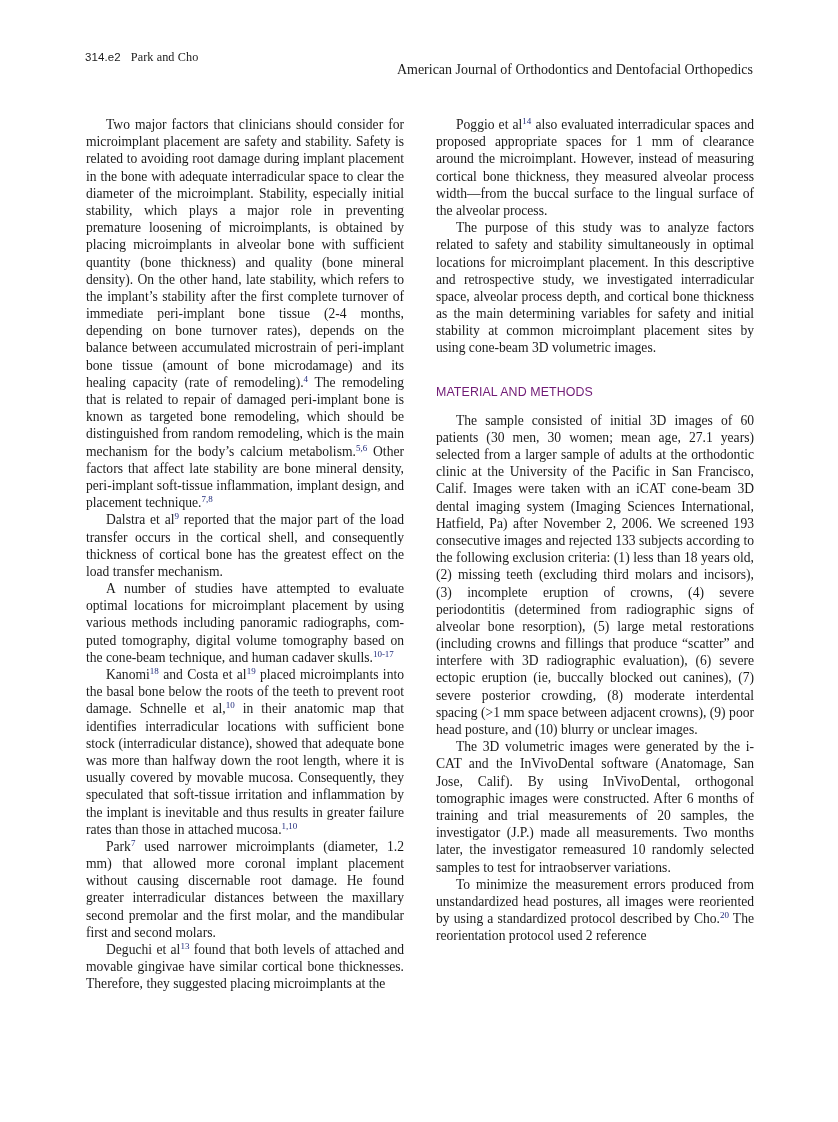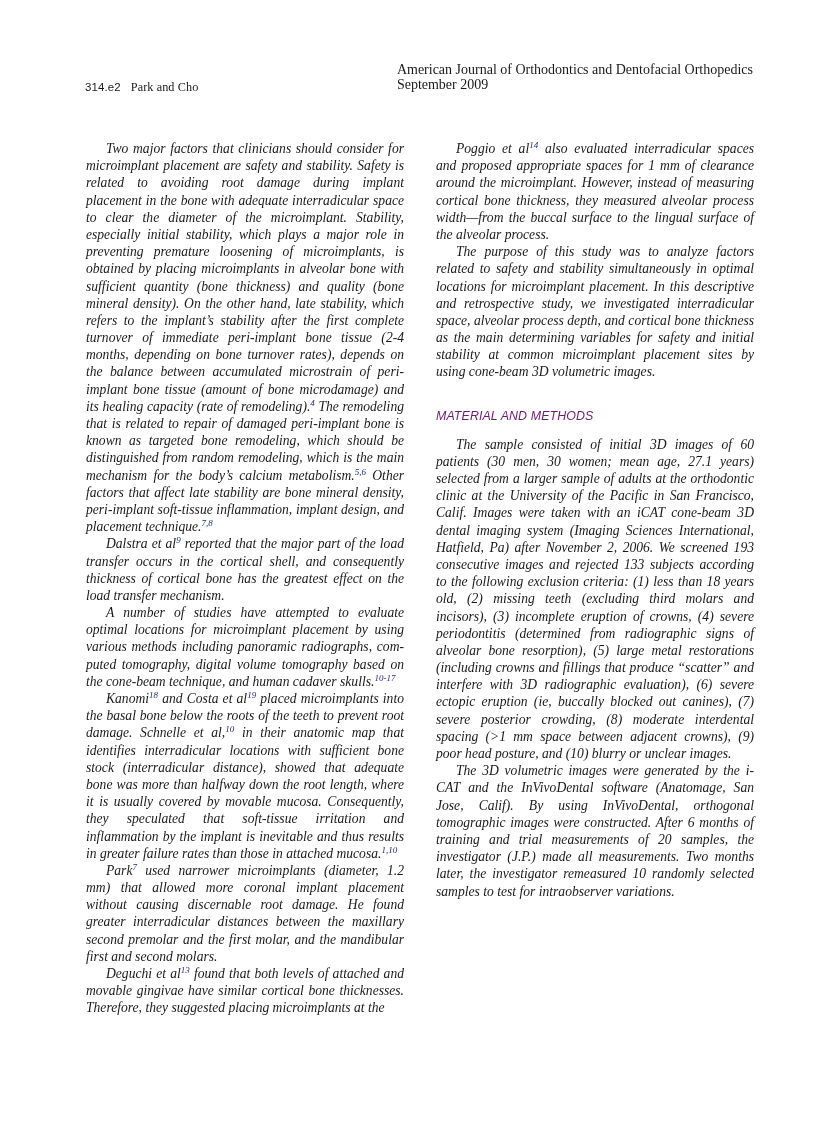--- a/index.html
+++ b/index.html
@@ -2,32 +2,32 @@
 <html><head>
 <meta charset="utf-8">
 <style>
   html, body { margin: 0; padding: 0; background: #ffffff; }
   body {
     width: 838px; height: 1122px; position: relative; overflow: hidden;
     font-family: "Liberation Serif", "DejaVu Serif", serif;
     color: #1a1a1a;
   }
   .header-left {
-    position: absolute; left: 85px; top: 80px;
+    position: absolute; left: 85px; top: 50px;
     font-size: 12.2px; letter-spacing: 0.1px;
   }
   .header-left .pg { font-family: "Liberation Sans", "DejaVu Sans", sans-serif; font-size: 11.5px; margin-right: 10px; }
   .header-right {
     position: absolute; right: 85px; top: 62px; text-align: left;
     font-size: 14px; line-height: 15px;
   }
   .col {
-    position: absolute; top: 140px; width: 318px;
+    position: absolute; top: 116px; width: 318px;
     font-size: 13.6px; line-height: 17.18px;
-    text-align: justify; hyphens: manual; font-style: italic;
+    text-align: justify; hyphens: manual;
   }
   .col.left { left: 86px; }
   .col.right { left: 436px; }
   .col p { margin: 0; text-indent: 20px; }
   .col p.noindent { text-indent: 0; }
   sup.cite {
     font-size: 9px; line-height: 0; vertical-align: 5px; color: #1f2a7a;
   }
   h2.section {
     font-family: "Liberation Sans", "DejaVu Sans", sans-serif;
@@ -37,31 +37,31 @@
   }
 </style>
 </head>
 <body>
 
 <div class="header-left">
   <span class="pg">314.e2</span><span>Park and Cho</span>
 </div>
 <div class="header-right">
   <div>American Journal of Orthodontics and Dentofacial Orthopedics</div>
-  <div>September 2009</div>
 </div>
 
 <div class="col left">
   <p><span>Two major factors that clinicians should consider for microimplant placement are safety and stability. Safety is related to avoiding root damage during implant placement in the bone with adequate interradicular space to clear the diameter of the microimplant. Stabil­ity, especially initial stability, which plays a major role in preventing premature loosening of microimplants, is obtained by placing microimplants in alveolar bone with sufficient quantity (bone thickness) and quality (bone mineral density). On the other hand, late stability, which refers to the implant’s stability after the first com­plete turnover of immediate peri-implant bone tissue (2-4 months, depending on bone turnover rates), depends on the balance between accumulated micro­strain of peri-implant bone tissue (amount of bone microdamage) and its healing capacity (rate of remodel­ing).</span><sup class="cite">4</sup><span> The remodeling that is related to repair of damaged peri-implant bone is known as targeted bone remodeling, which should be distinguished from random remodeling, which is the main mechanism for the body’s calcium metabolism.</span><sup class="cite">5,6</sup><span> Other factors that affect late stability are bone mineral density, peri-implant soft-tissue inflammation, implant design, and placement technique.</span><sup class="cite">7,8</sup></p>
   <p><span>Dalstra et al</span><sup class="cite">9</sup><span> reported that the major part of the load transfer occurs in the cortical shell, and consequently thickness of cortical bone has the greatest effect on the load transfer mechanism.</span></p>
   <p><span>A number of studies have attempted to evaluate optimal locations for microimplant placement by using various methods including panoramic radiographs, com­puted tomography, digital volume tomography based on the cone-beam technique, and human cadaver skulls.</span><sup class="cite">10-17</sup></p>
   <p><span>Kanomi</span><sup class="cite">18</sup><span> and Costa et al</span><sup class="cite">19</sup><span> placed microimplants into the basal bone below the roots of the teeth to pre­vent root damage. Schnelle et al,</span><sup class="cite">10</sup><span> in their anatomic map that identifies interradicular locations with suffi­cient bone stock (interradicular distance), showed that adequate bone was more than halfway down the root length, where it is usually covered by movable mucosa. Consequently, they speculated that soft-tissue irritation and inflammation by the implant is inevitable and thus results in greater failure rates than those in attached mucosa.</span><sup class="cite">1,10</sup></p>
   <p><span>Park</span><sup class="cite">7</sup><span> used narrower microimplants (diameter, 1.2 mm) that allowed more coronal implant placement without causing discernable root damage. He found greater interradicular distances between the maxillary second premolar and the first molar, and the mandibular first and second molars.</span></p>
   <p><span>Deguchi et al</span><sup class="cite">13</sup><span> found that both levels of attached and movable gingivae have similar cortical bone thicknesses. Therefore, they suggested placing microimplants at the</span></p>
 </div>
 
 <div class="col right">
   <p><span>Poggio et al</span><sup class="cite">14</sup><span> also evaluated interradicular spaces and proposed appropriate spaces for 1 mm of clearance around the microimplant. However, instead of measur­ing cortical bone thickness, they measured alveolar pro­cess width—from the buccal surface to the lingual surface of the alveolar process.</span></p>
   <p><span>The purpose of this study was to analyze factors related to safety and stability simultaneously in opti­mal locations for microimplant placement. In this de­scriptive and retrospective study, we investigated interradicular space, alveolar process depth, and corti­cal bone thickness as the main determining variables for safety and initial stability at common microimplant placement sites by using cone-beam 3D volumetric images.</span></p>
   <h2 class="section">MATERIAL AND METHODS</h2>
   <p><span>The sample consisted of initial 3D images of 60 patients (30 men, 30 women; mean age, 27.1 years) selected from a larger sample of adults at the orthodon­tic clinic at the University of the Pacific in San Fran­cisco, Calif. Images were taken with an iCAT cone-beam 3D dental imaging system (Imaging Sciences In­ternational, Hatfield, Pa) after November 2, 2006. We screened 193 consecutive images and rejected 133 sub­jects according to the following exclusion criteria: (1) less than 18 years old, (2) missing teeth (excluding third molars and incisors), (3) incomplete eruption of crowns, (4) severe periodontitis (determined from radiographic signs of alveolar bone resorption), (5) large metal resto­rations (including crowns and fillings that produce “scatter” and interfere with 3D radiographic evalua­tion), (6) severe ectopic eruption (ie, buccally blocked out canines), (7) severe posterior crowding, (8) moder­ate interdental spacing (&gt;1 mm space between adjacent crowns), (9) poor head posture, and (10) blurry or un­clear images.</span></p>
   <p><span>The 3D volumetric images were generated by the i-CAT and the InVivoDental software (Anatomage, San Jose, Calif). By using InVivoDental, orthogonal tomographic images were constructed. After 6 months of training and trial measurements of 20 samples, the investigator (J.P.) made all measurements. Two months later, the investigator remeasured 10 randomly selected samples to test for intraobserver variations.</span></p>
+  <p><span>To minimize the measurement errors produced from unstandardized head postures, all images were reor­iented by using a standardized protocol described by Cho.</span><sup class="cite">20</sup><span> The reorientation protocol used 2 reference</span></p>
 </div>
 
 </body></html>

